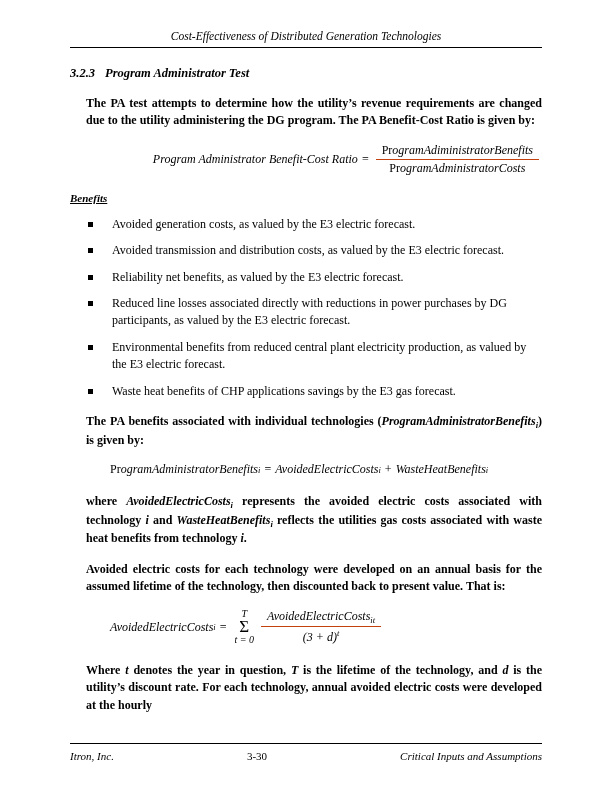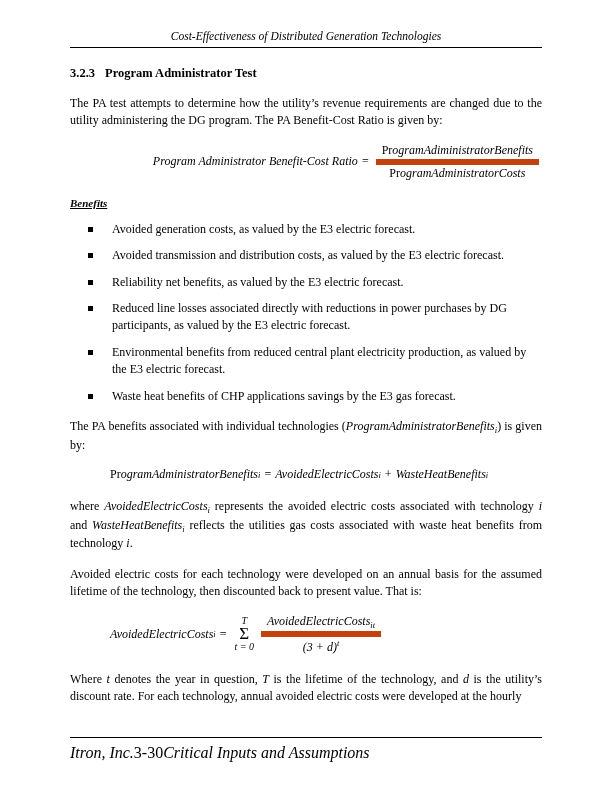--- a/index.html
+++ b/index.html
@@ -30,37 +30,39 @@
     font-size: 11.5px;
     padding-bottom: 5px;
   }
   .header-rule {
     border-bottom: 1.2px solid #000;
     margin-bottom: 18px;
   }
   
   .h3 {
     font-weight: bold;
+    font-style: italic;
     font-size: 12.5px;
     margin: 0 0 14px 0;
   }
   .h3 .num { margin-right: 10px; }
   .subhead {
     font-weight: bold;
     font-style: italic;
     font-size: 11px;
     text-decoration: underline;
     margin: 16px 0 12px 0;
   }
   
   p.body {
     font-size: 12px;
     line-height: 1.45;
     text-align: justify;
-    margin: 0 0 13px 0;
+    margin: 0 0 13px 16px;
+    font-weight: bold;
   }
   
   ul.bullets {
     list-style: none;
     margin: 0 0 13px 0;
     padding: 0;
   }
   ul.bullets li {
     position: relative;
     font-size: 12px;
@@ -102,21 +104,21 @@
   }
   .frac {
     display: inline-flex;
     flex-direction: column;
     align-items: center;
     vertical-align: middle;
     margin: 0 3px;
   }
   .frac .numer {
     padding: 0 6px 1px 6px;
-    border-bottom: 6px solid #c2410c;
+    border-bottom: 1px solid #c2410c;
     white-space: nowrap;
   }
   .frac .denom {
     padding: 1px 6px 0 6px;
     white-space: nowrap;
   }
   .sigma-group {
     display: inline-flex;
     flex-direction: column;
     align-items: center;
@@ -130,22 +132,23 @@
     line-height: 0.95;
   }
   .eqnum { margin: 0 4px; }
   
   .footer-rule {
     border-bottom: 1.2px solid #000;
     margin-top: 6px;
   }
   .footer {
     display: flex;
+    justify-content: space-between;
     align-items: baseline;
-    font-size: 16px;
+    font-size: 11px;
     font-style: italic;
     padding-top: 6px;
   }
   .footer .center { font-style: normal; }
   .footer-wrap {
     position: absolute;
     left: 70px;
     right: 70px;
     bottom: 30px;
   }

